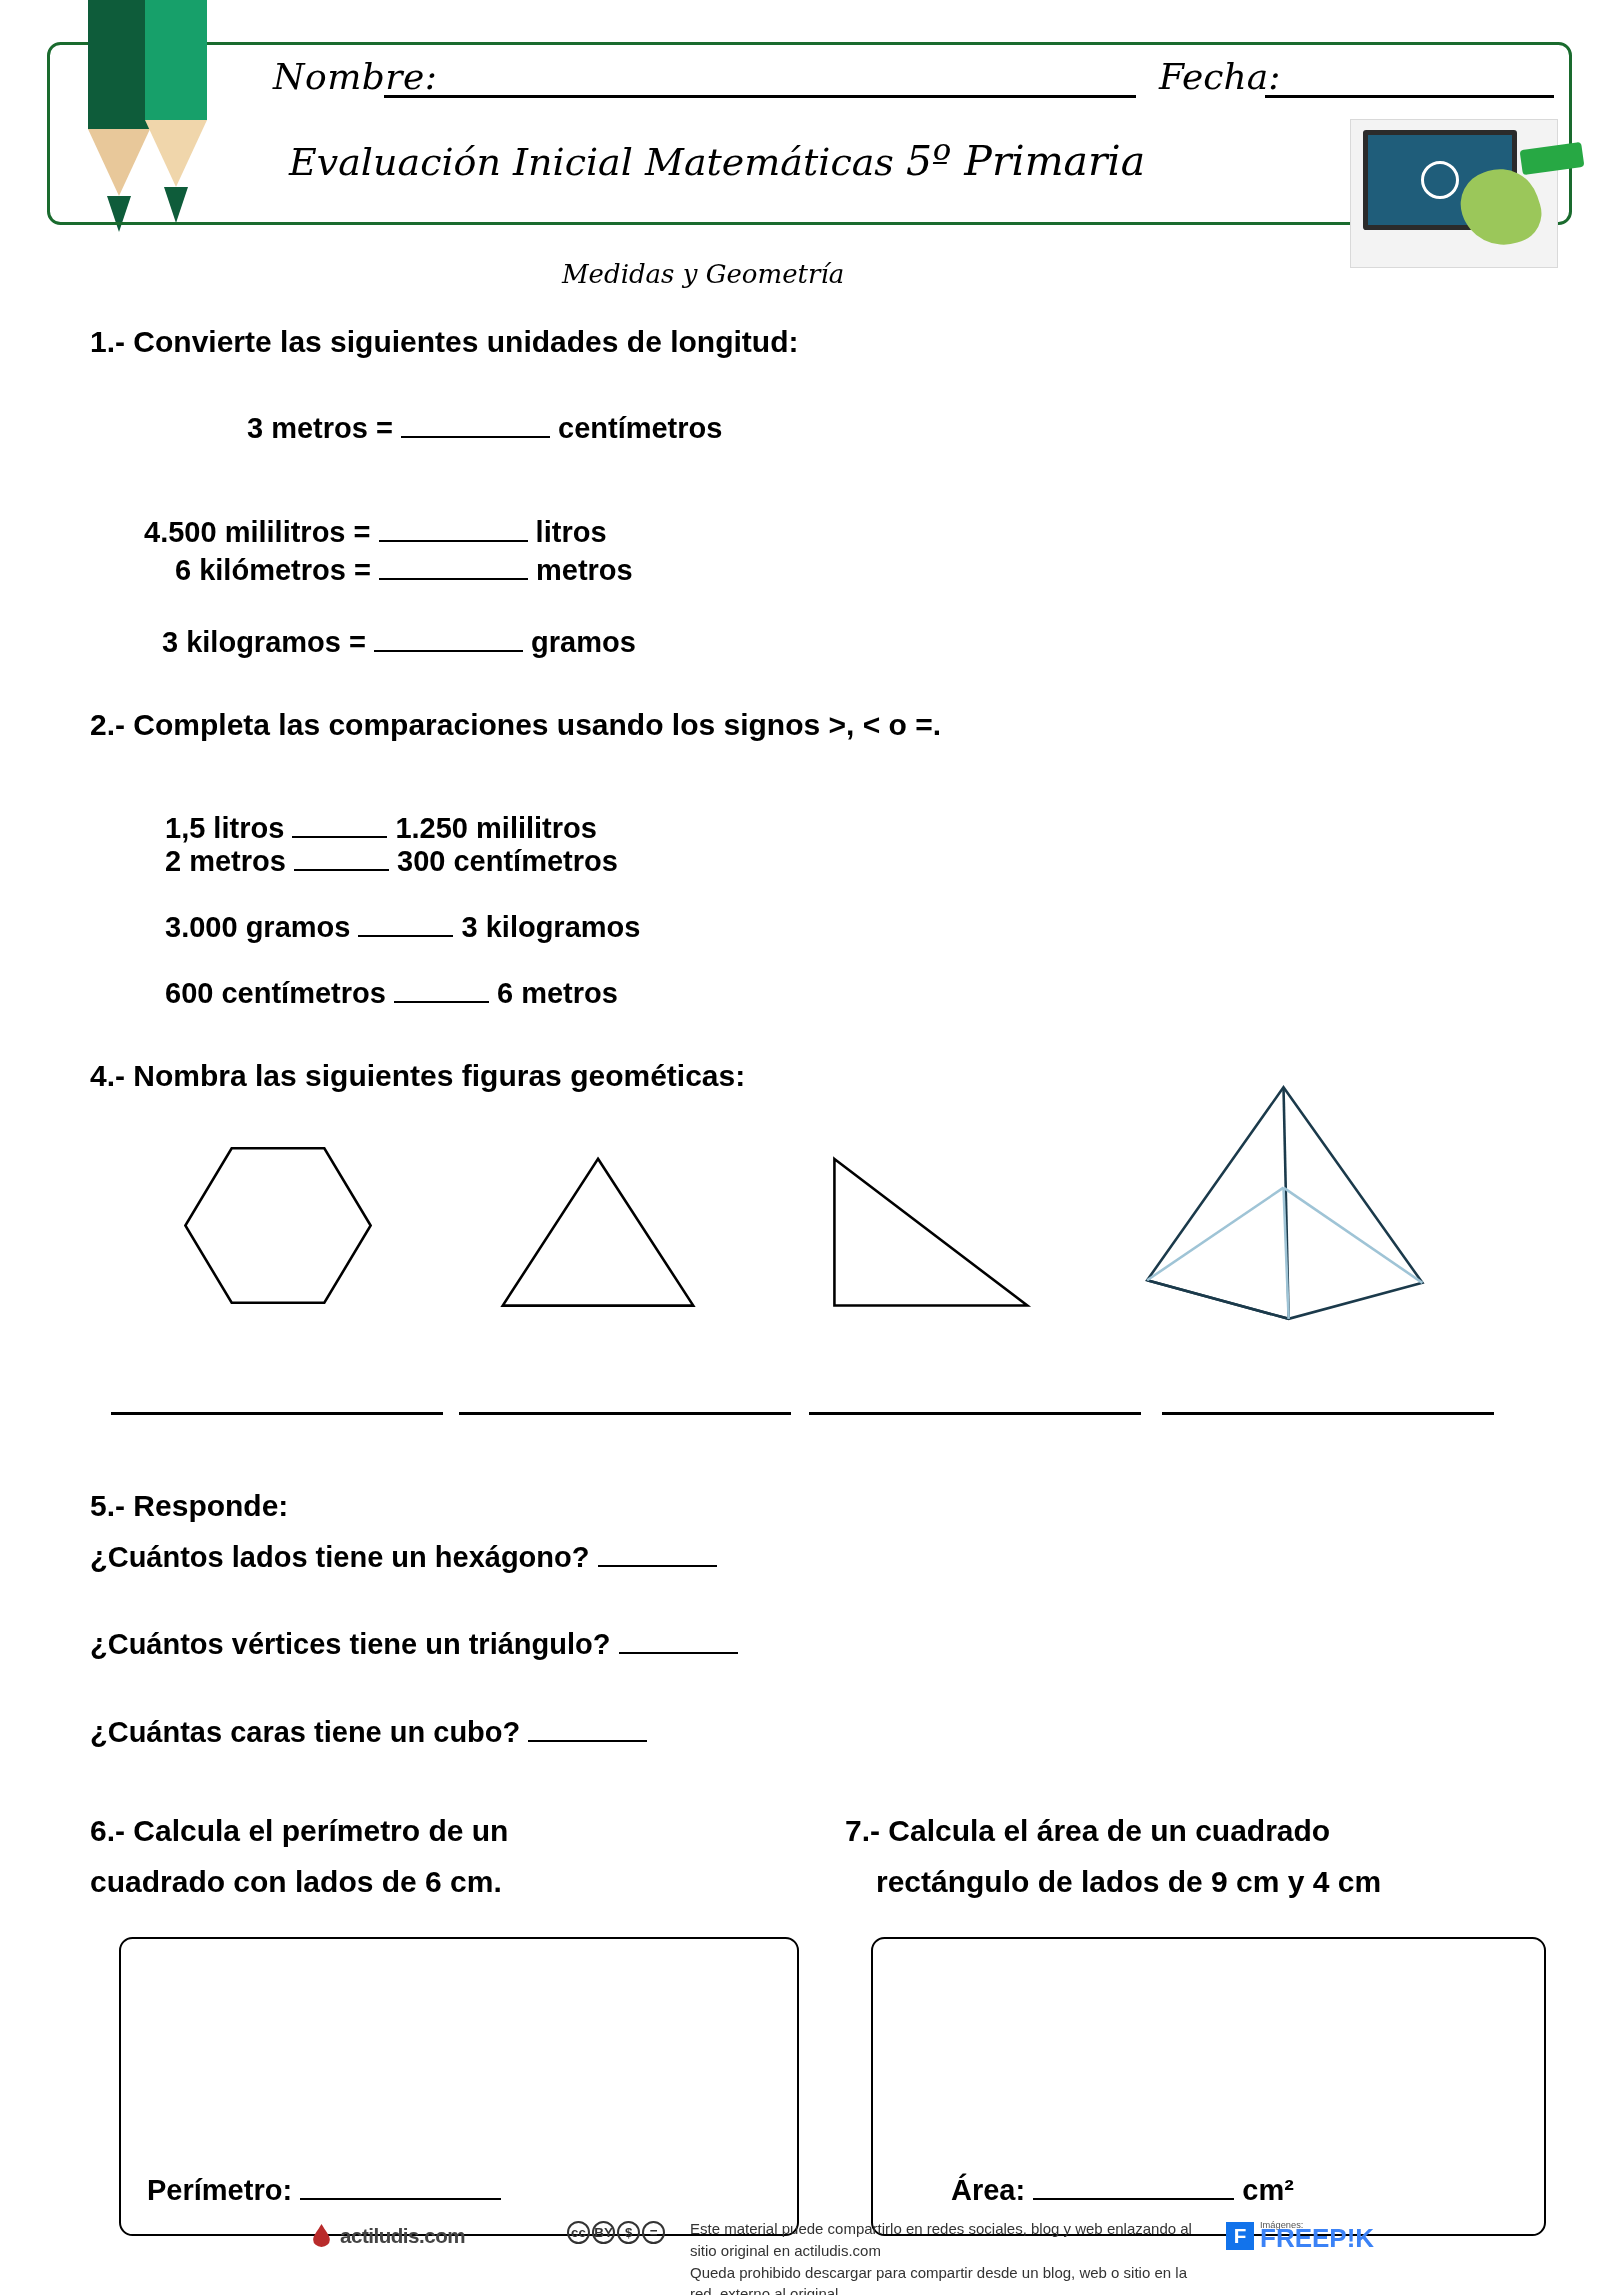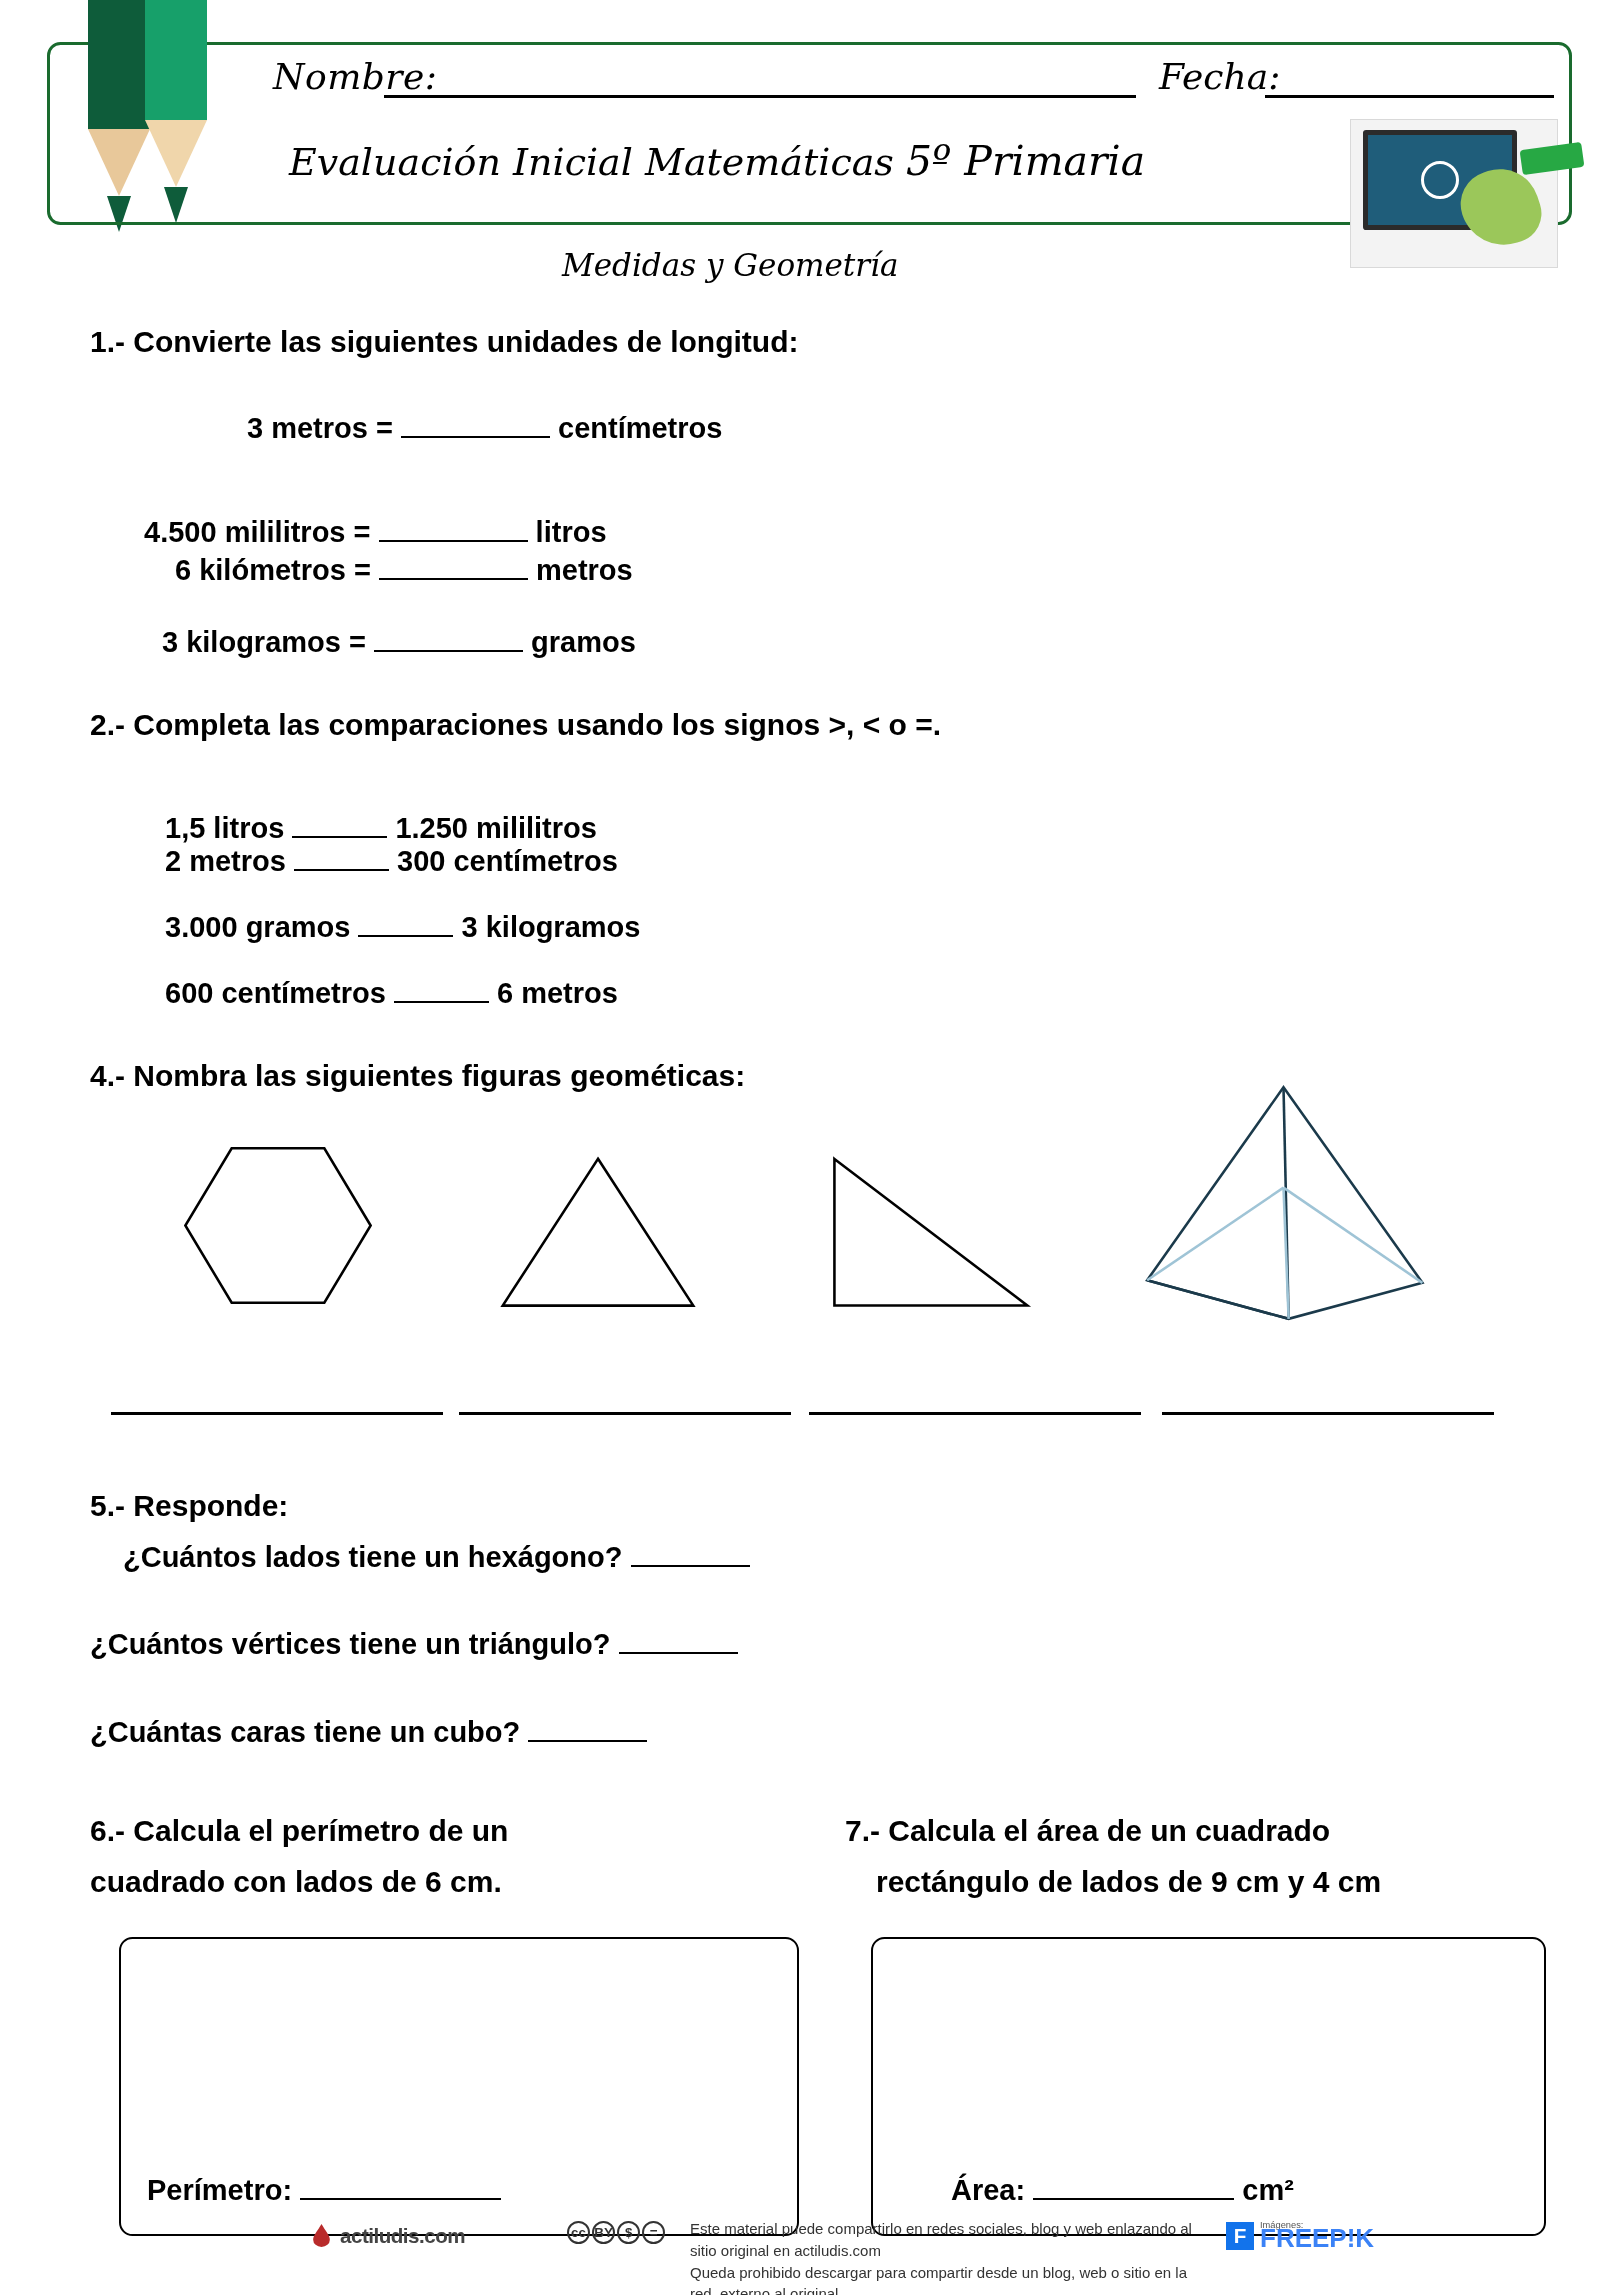--- a/index.html
+++ b/index.html
@@ -75,22 +75,22 @@
     position: absolute;
     left: 67px;
     top: 222px;
     width: 1283px;
     height: 3.1px;
     background: #1a6b2e;
   }
   .subtitle {
     position: absolute;
     left: 562px;
-    top: 247px;
-    font-size: 31px;
+    top: 259px;
+    font-size: 26px;
   }
 
   
   .pencils { position: absolute; left: 88px; top: 0px; width: 201px; height: 263px; }
   .pencil { position: absolute; width: 62px; }
   .pencil .body { position: absolute; top: 0; width: 62px; height: 129px; }
   .pencil .wood { position: absolute; top: 129px; width: 0; height: 0;
                   border-left: 31px solid transparent; border-right: 31px solid transparent; }
   .pencil .tip  { position: absolute; top: 196px; left: 19px; width: 0; height: 0;
                   border-left: 12px solid transparent; border-right: 12px solid transparent;
@@ -313,21 +313,21 @@
   </svg>
 </div>
 
 <div class="answer-line" style="left:111px;  top:1412px; width:332px;"></div>
 <div class="answer-line" style="left:459px;  top:1412px; width:332px;"></div>
 <div class="answer-line" style="left:809px; top:1412px; width:332px;"></div>
 <div class="answer-line" style="left:1162px; top:1412px; width:332px;"></div>
 
 <div class="q" style="left:90px; top:1489px;">5.- Responde:</div>
 
-<div class="item" style="left:90px; top:1541px;margin-left:33px;">
+<div class="item" style="left:90px; top:1541px;">
   <span>¿Cuántos lados tiene un hexágono?</span>
   <span class="blank w3"></span>
 </div>
 <div class="item" style="left:90px; top:1628px;">
   <span>¿Cuántos vértices tiene un triángulo?</span>
   <span class="blank w3"></span>
 </div>
 <div class="item" style="left:90px; top:1716px;">
   <span>¿Cuántas caras tiene un cubo?</span>
   <span class="blank w3"></span>

